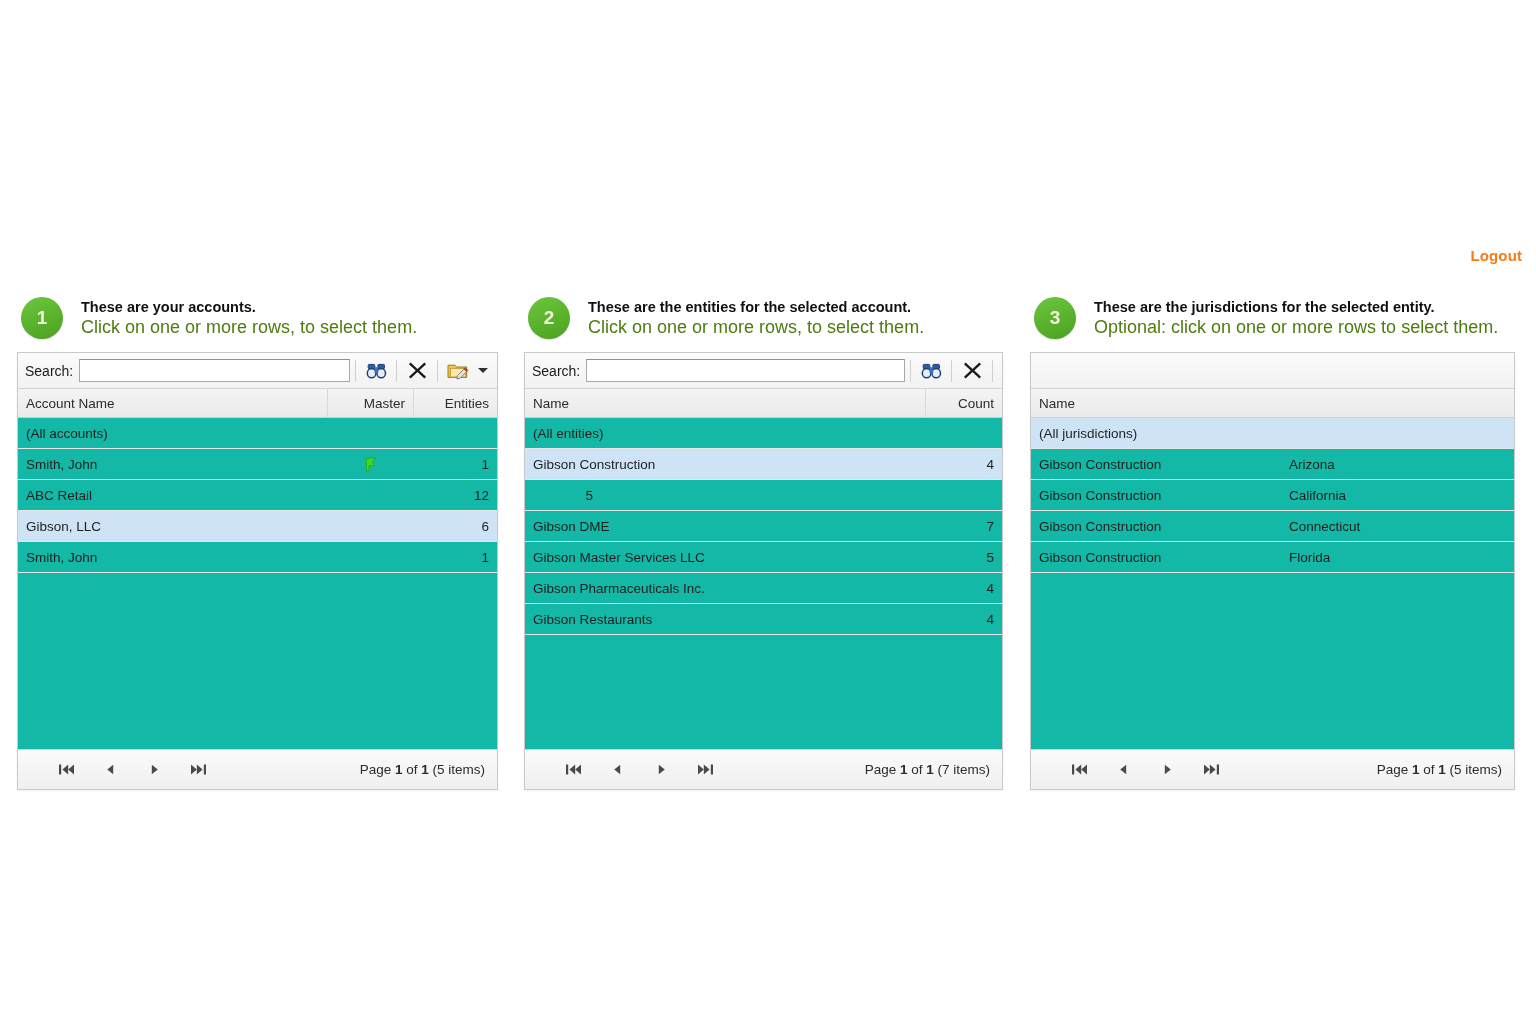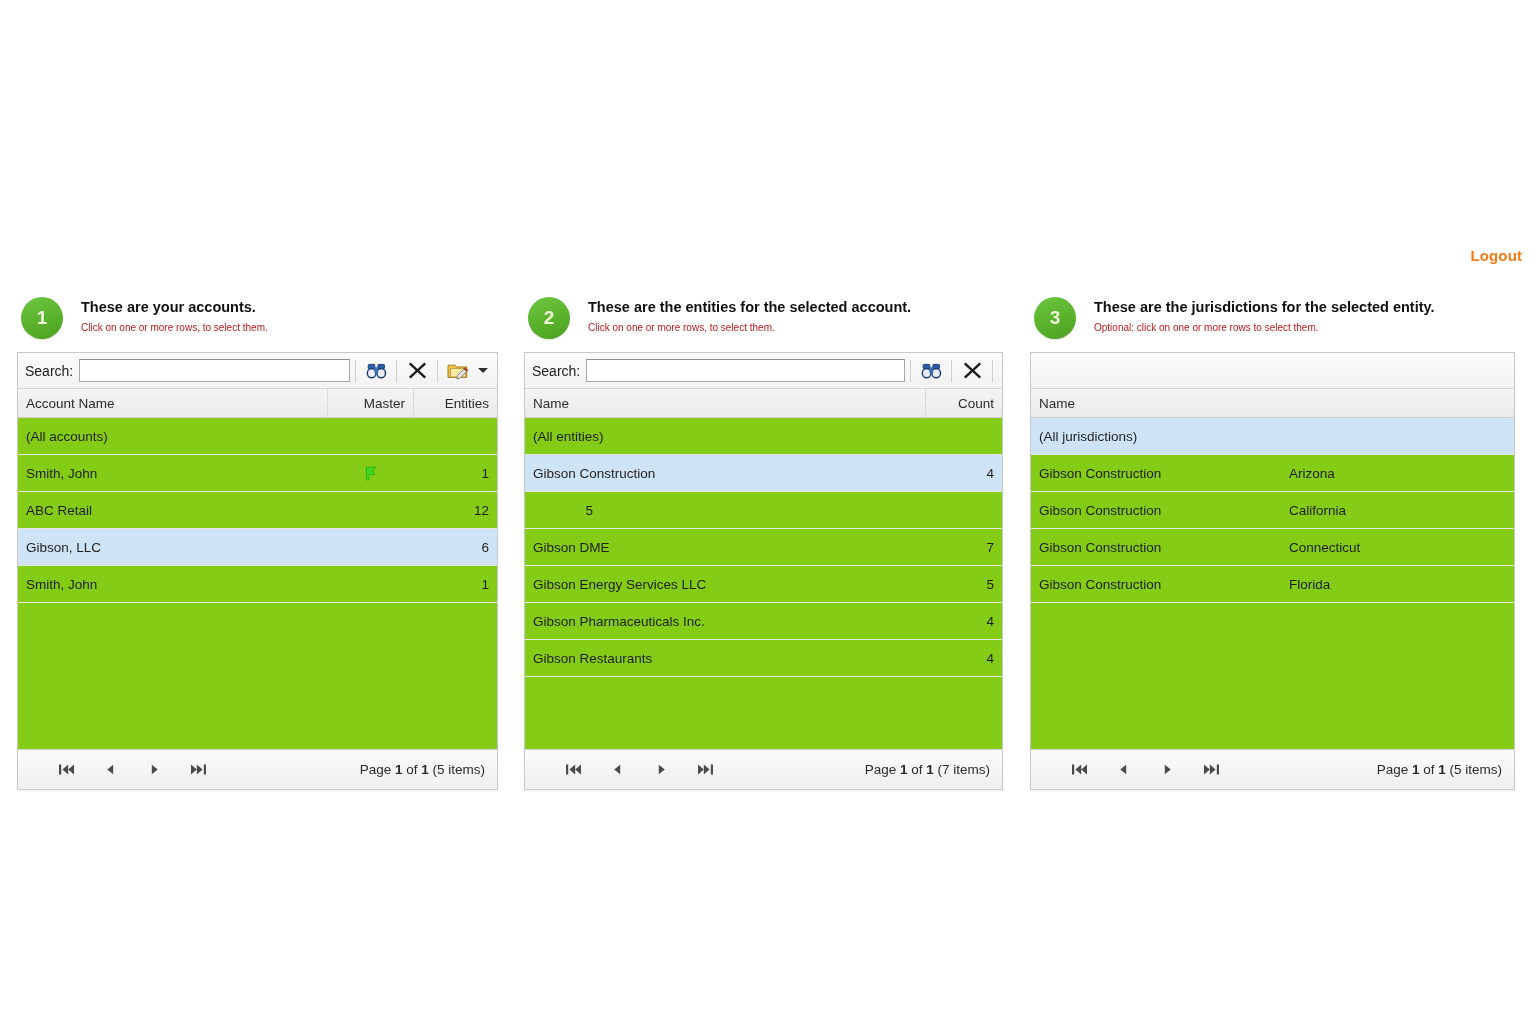--- a/index.html
+++ b/index.html
@@ -56,30 +56,30 @@
   }
   .step-text { margin-left: 18px; padding-top: 2px; }
   .step-title {
     font-size: 14.5px;
     font-weight: bold;
     color: #101010;
     line-height: 19px;
     white-space: nowrap;
   }
   .step-sub {
-    font-size: 10px;
-    color: #b91c1c;
+    font-size: 18px;
+    color: #4d7c0f;
     line-height: 21px;
     white-space: nowrap;
   }
 
   
   .grid-box {
     border: 1px solid #c9c9c9;
-    background: #84cc16;
+    background: #14b8a6;
     height: 438px;
     display: flex;
     flex-direction: column;
     box-shadow: 0 1px 2px rgba(0,0,0,0.05);
   }
 
   
   .grid-toolbar {
     height: 36px;
     background: linear-gradient(to bottom, #fbfbfb 0%, #f2f2f2 100%);
@@ -158,21 +158,21 @@
     white-space: nowrap;
     text-align: center;
   }
   .hcell:last-child { border-right: 0; }
   .hcell.num { justify-content: flex-end; }
 
   
   .grid-body { flex: 1 1 auto; overflow: hidden; }
   .grow {
     display: flex;
-    height: 37px;
+    height: 31px;
     border-bottom: 1px solid #e6e6e6;
     align-items: flex-start;
     cursor: pointer;
   }
   .grow.selected { background: #cfe3f6; }
   .cell {
     font-size: 13.5px;
     color: #1f1f1f;
     display: flex;
     align-items: center;
@@ -389,21 +389,21 @@
           <div class="cell p2-c2 num">4</div>
         </div>
         <div class="grow">
           <div class="cell p2-c2 num">5</div>
         </div>
         <div class="grow">
           <div class="cell p2-c1">Gibson DME</div>
           <div class="cell p2-c2 num">7</div>
         </div>
         <div class="grow">
-          <div class="cell p2-c1">Gibson Energy Services LLC</div>
+          <div class="cell p2-c1">Gibson Master Services LLC</div>
           <div class="cell p2-c2 num">5</div>
         </div>
         <div class="grow">
           <div class="cell p2-c1">Gibson Pharmaceuticals Inc.</div>
           <div class="cell p2-c2 num">4</div>
         </div>
         <div class="grow">
           <div class="cell p2-c1">Gibson Restaurants</div>
           <div class="cell p2-c2 num">4</div>
         </div>

